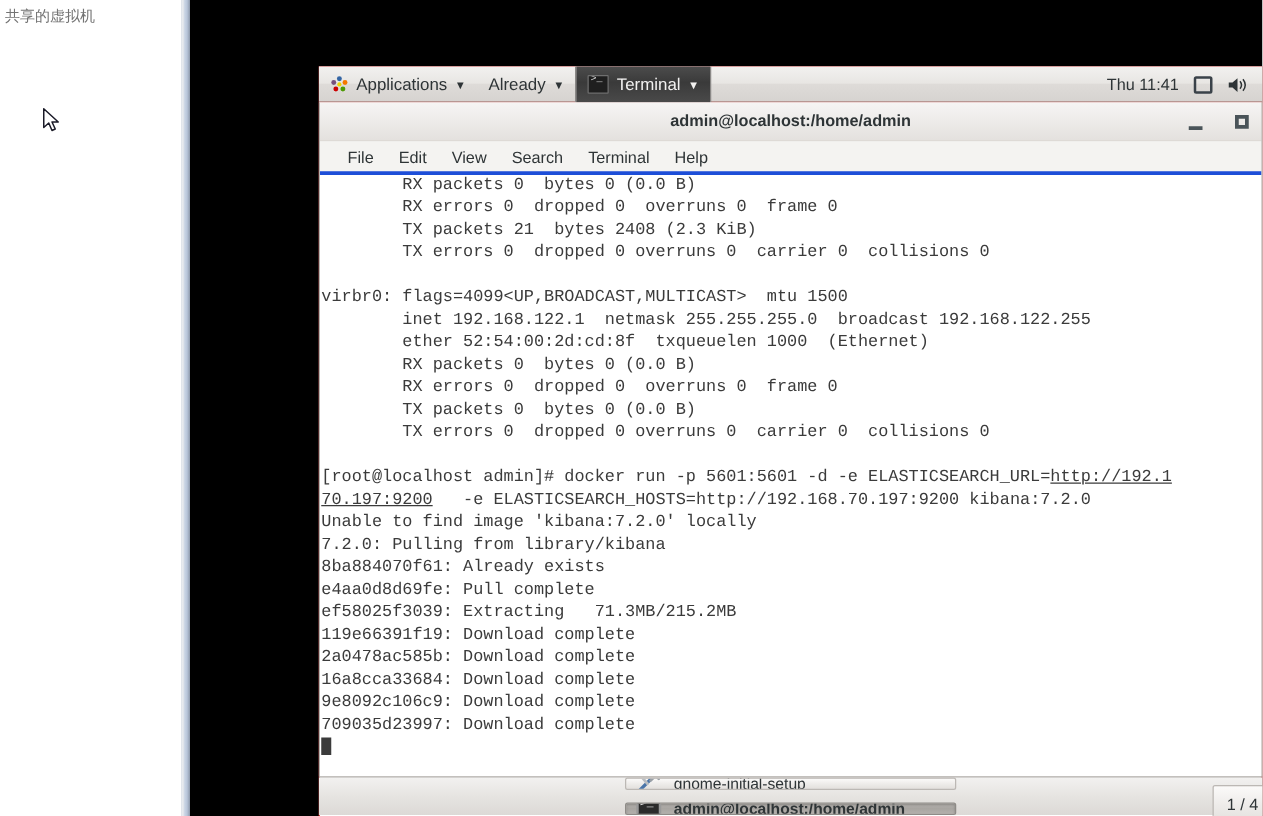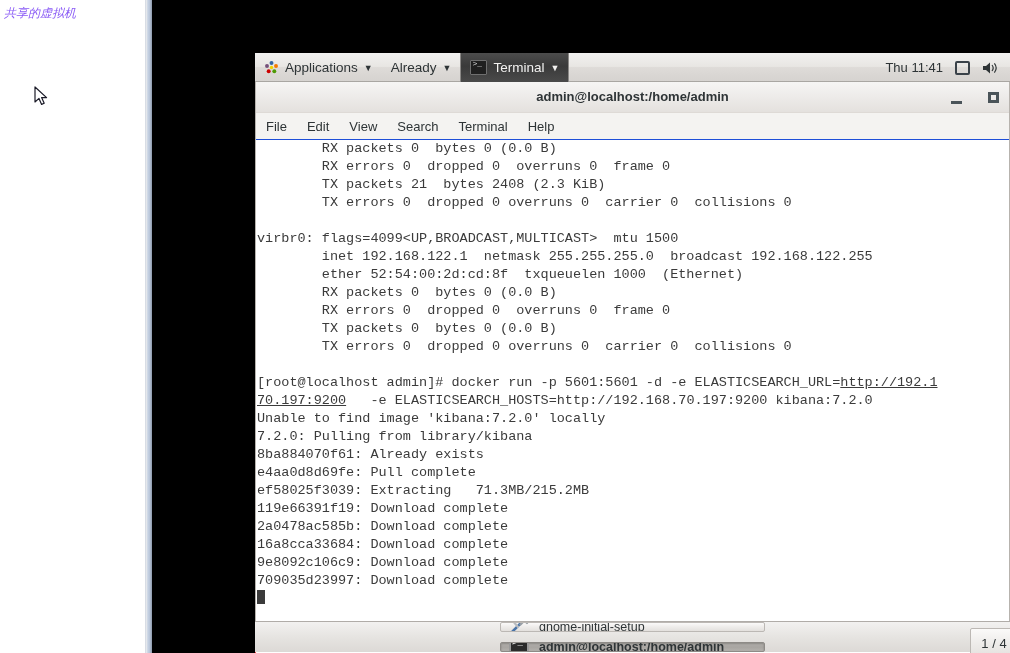--- a/index.html
+++ b/index.html
@@ -12,23 +12,22 @@
   #root { position: relative; width: 1010px; height: 653px; }
 
   
   .host-panel {
     position: absolute; left: 0; top: 0;
     width: 145px; height: 653px;
     background: #ffffff;
   }
   .host-label {
     position: absolute; left: 4px; top: 5px;
-    font-size: 12px; color: #8b5cf6;
+    font-size: 12px; color: #737373;
     white-space: nowrap;
-    font-style: italic;
   }
   .panel-divider {
     position: absolute; left: 145px; top: 0;
     width: 7px; height: 653px;
     background: linear-gradient(to right,#f0f0f0 0%, #c9d4e4 30%, #b9c6da 60%, #8d99ab 100%);
     border-left: 1px solid #d8dde5;
   }
   .cursor-arrow {
     position: absolute; left: 34px; top: 86px;
     width: 14px; height: 20px;
@@ -115,23 +114,23 @@
   }
   .btn-min {
     width: 11px; height: 3px; background: #4a5459; display: block;
     position: relative; top: 5px;
   }
   .btn-max {
     width: 11px; height: 11px; border: 3px solid #4a5459; display: block;
   }
   .term-menubar {
     height: 27px; display: flex; align-items: center;
-    gap: 0px;
+    padding-left: 12px; gap: 0px;
     background: #f4f3f1;
-    border-bottom: 1px solid #1d4ed8;
+    border-bottom: 3px solid #1d4ed8;
     font-size: 13px; color: #2e3436;
   }
   .menu-item { padding: 2px 10px; white-space: nowrap; }
 
   .term-body {
     position: relative;
     height: 538px;
     background: #ffffff;
     font-family: "Liberation Mono", monospace;
     font-size: 13.5px;

